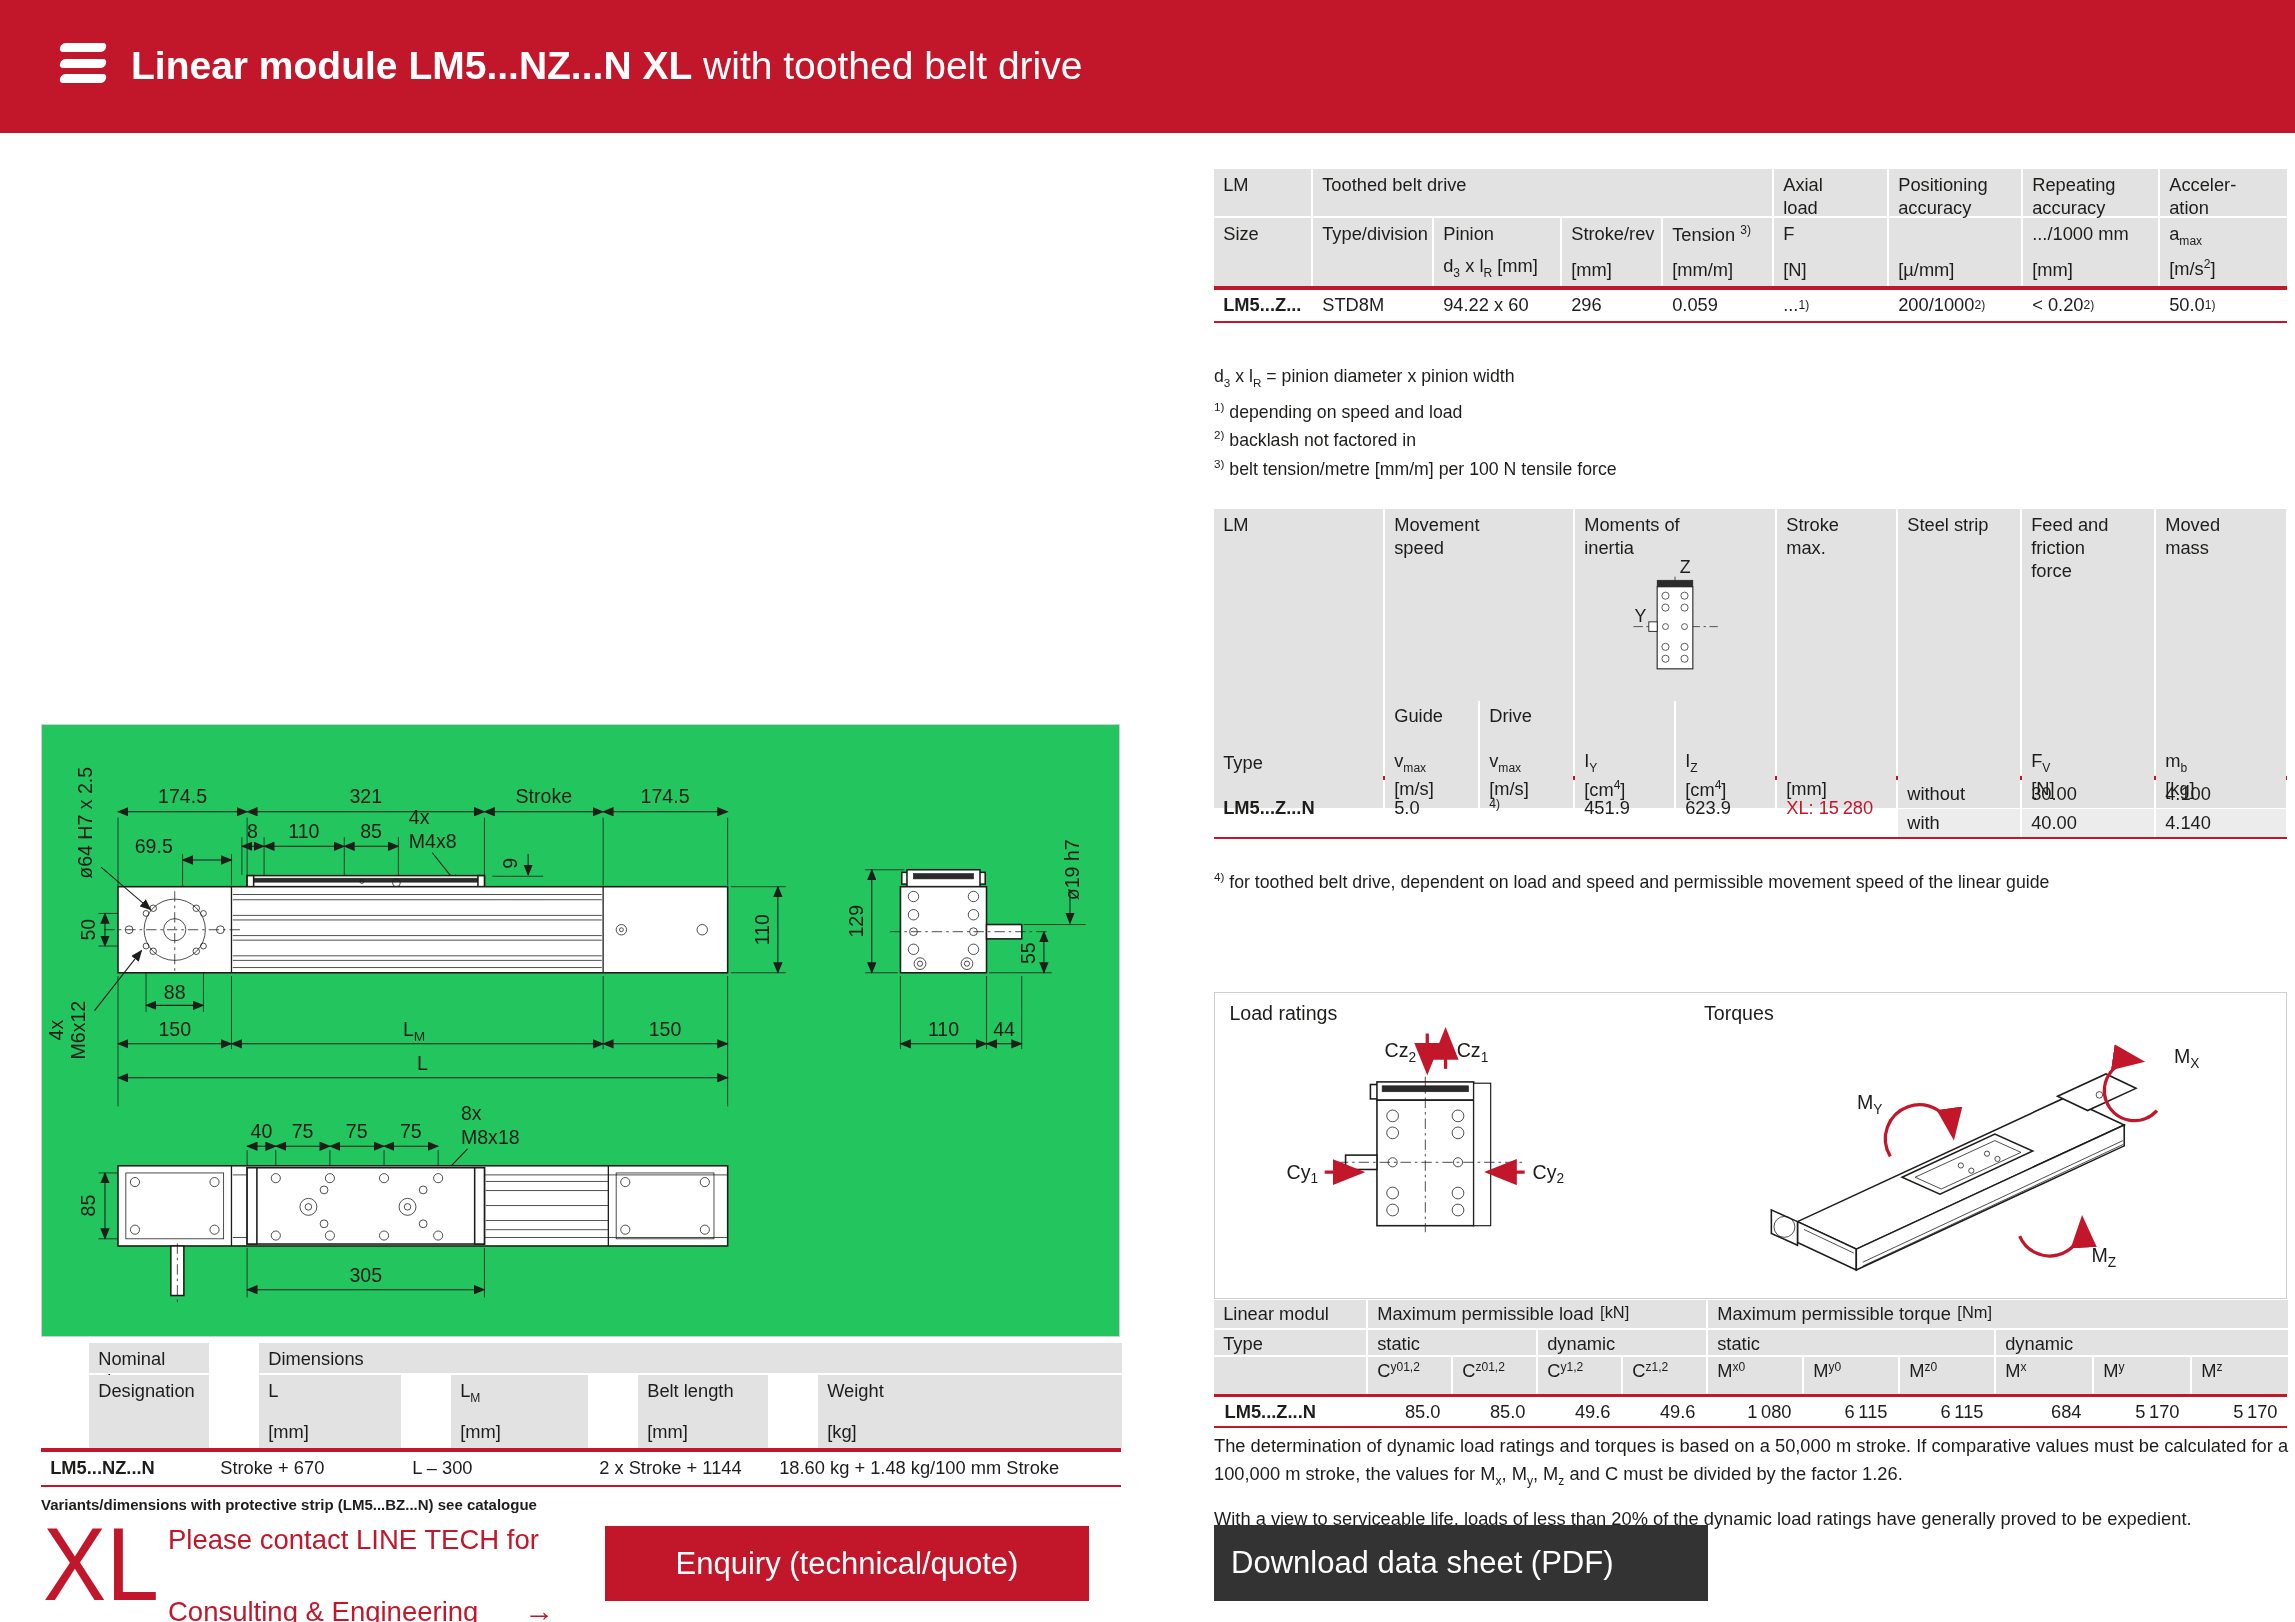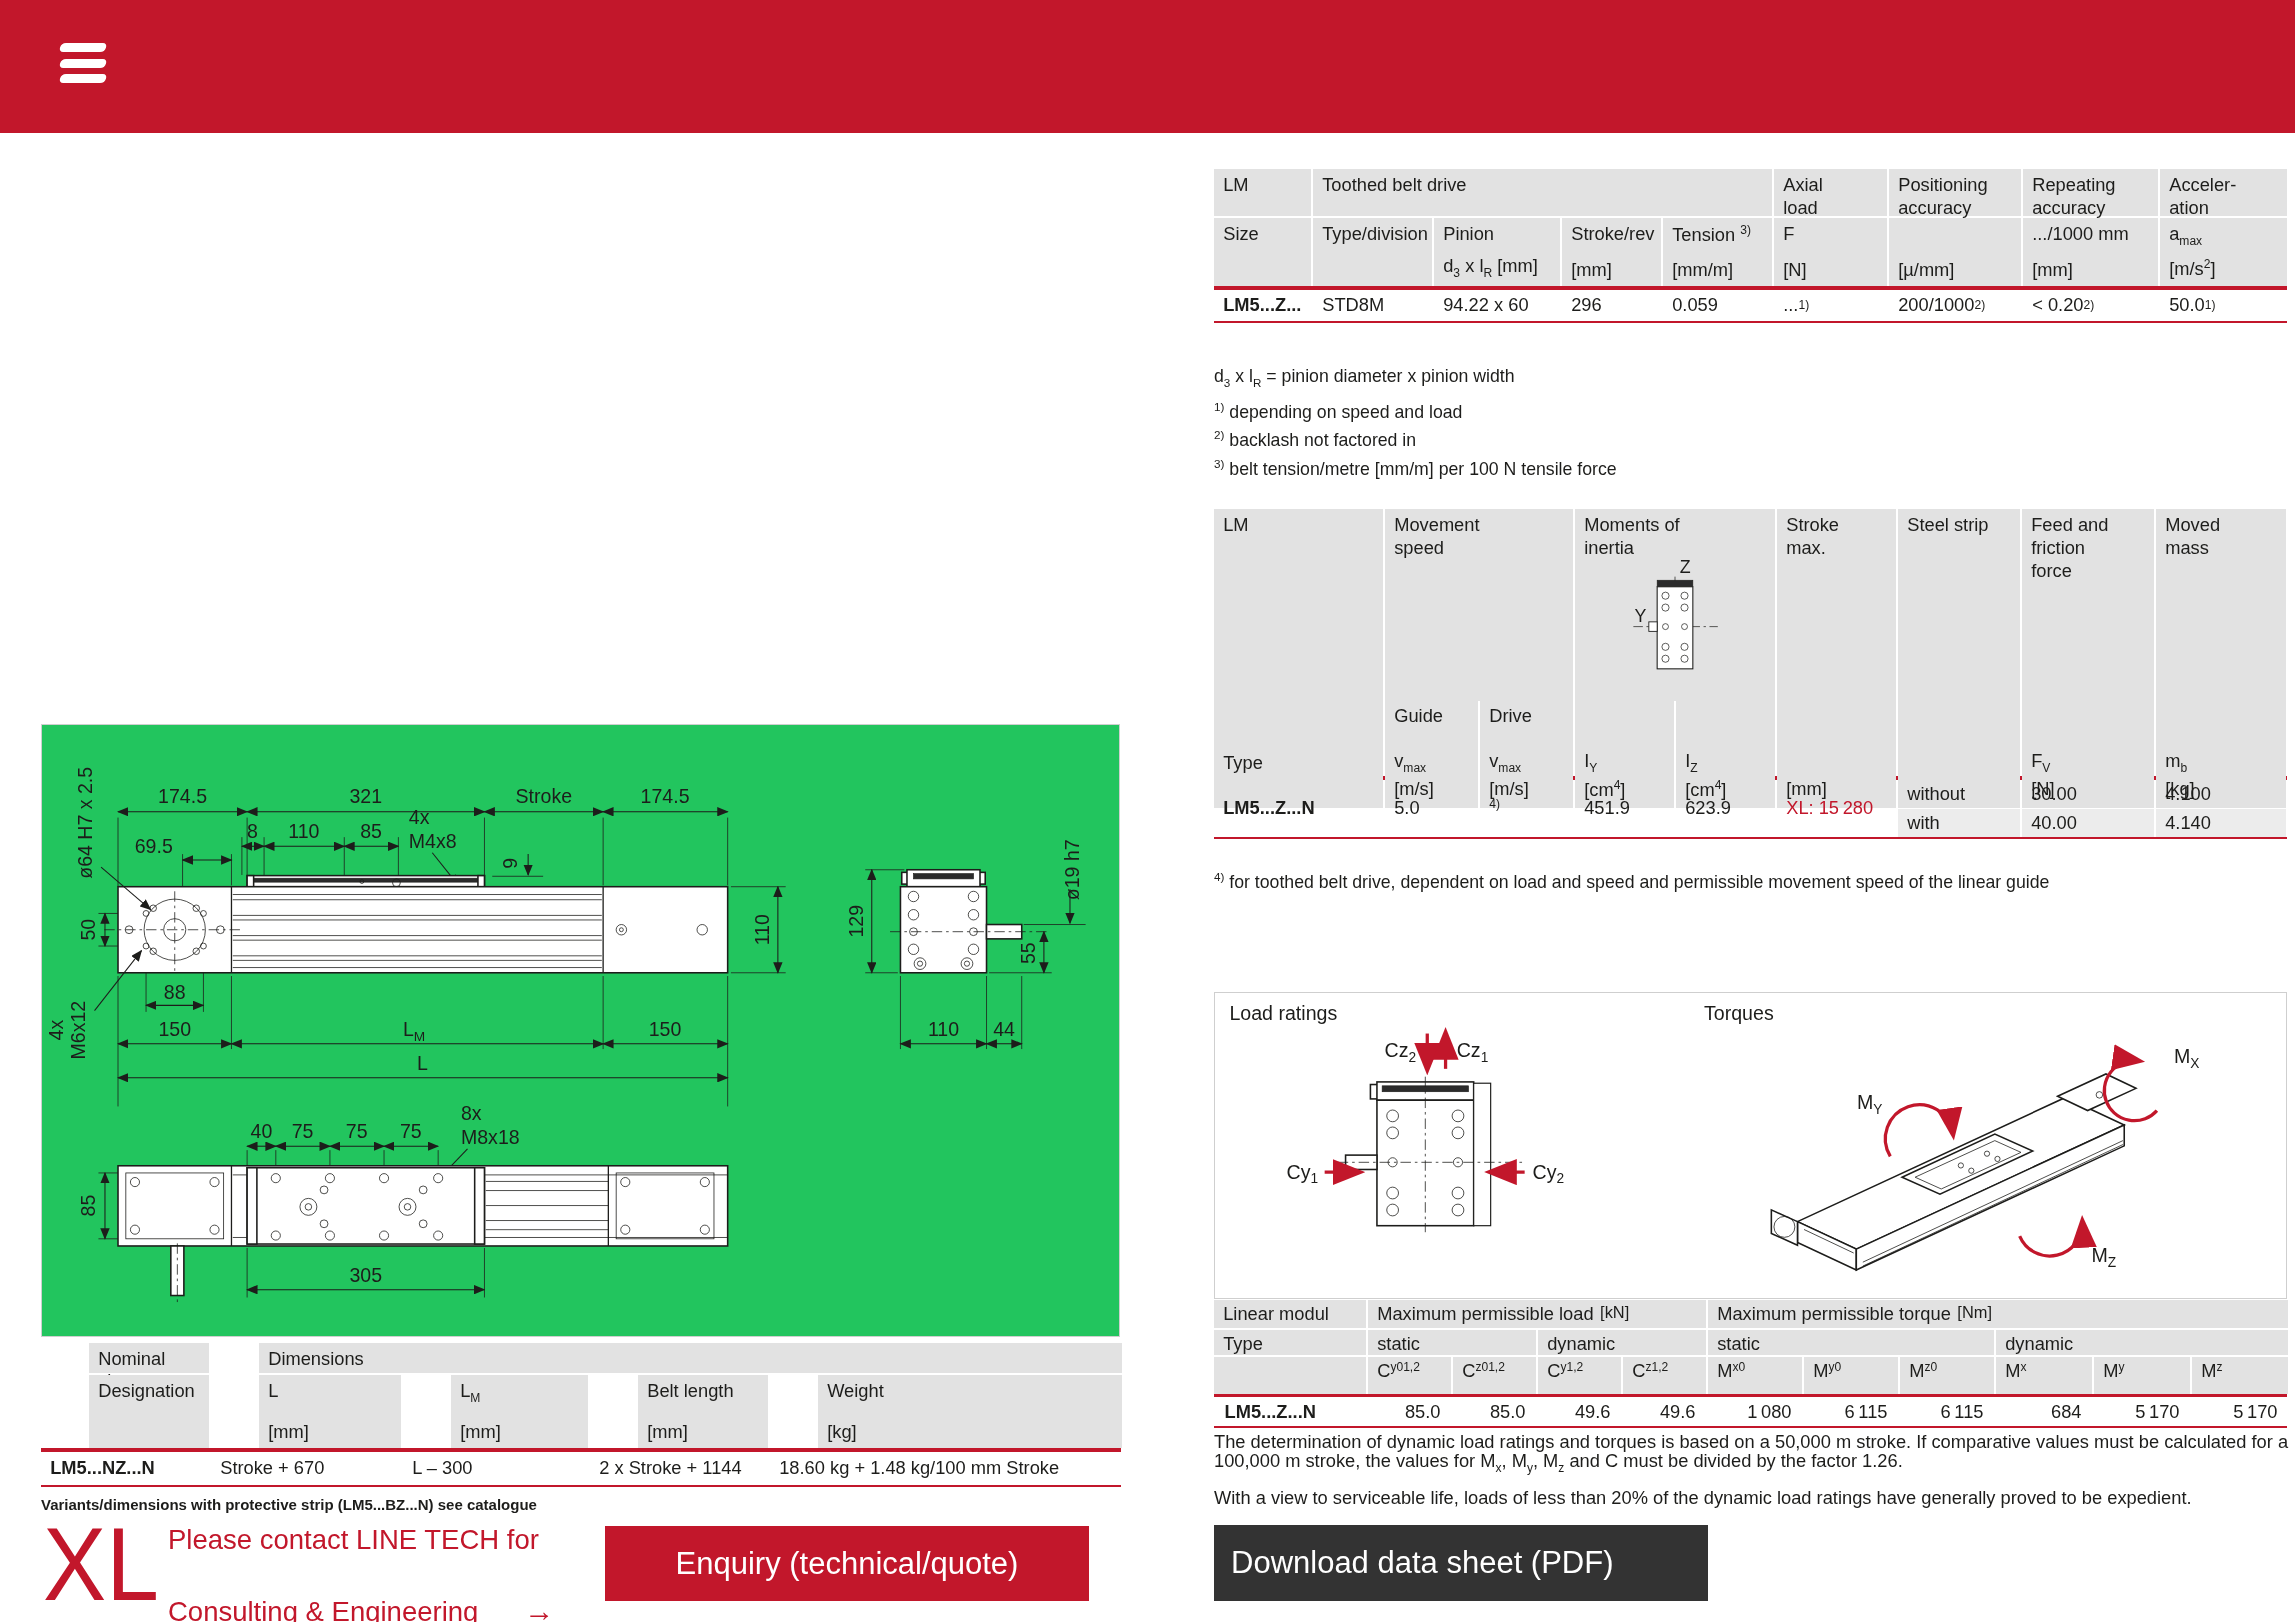--- a/index.html
+++ b/index.html
@@ -57,21 +57,21 @@
   
   .t3{position:absolute;left:1214px;top:1300px;width:1073px;}
   .t3-head{display:grid;grid-template-columns:152px 83px 83px 83px 83px 94px 94px 94px 96px 96px 96px;
            grid-template-rows:27.5px 25px 37px;gap:2px;}
   .t3-head .c{padding:3.3px 9.2px;font-size:18.3px;display:flex;align-items:flex-start;}
   .t3-head .u{font-size:16.4px;margin-left:6.5px;}
   .t3-data{display:grid;grid-template-columns:152px 83px 83px 83px 83px 94px 94px 94px 96px 96px 96px;gap:2px;}
   .t3-data .c{height:29px;display:flex;align-items:center;padding:0 10.5px;font-size:18.3px;}
   .num{justify-content:flex-end;}
   
-  .paras{position:absolute;left:1214px;top:1432px;width:1076px;font-size:18.3px;line-height:19px;}
+  .paras{position:absolute;left:1214px;top:1432px;width:1076px;font-size:18.3px;line-height:28px;}
   .paras .p2{margin-top:10.5px;}
   
   .drawingbox{position:absolute;left:41px;top:724px;width:1077px;height:611px;border:1.3px solid #cfcfcf;background:#22c55e;}
   
   .t4{position:absolute;left:41px;top:1343px;width:1080px;}
   .t4-head{display:grid;grid-template-columns:168px 190px 185px 178px 352px;grid-template-rows:30px 73px;gap:2px;}
   .t4-head .c{padding:5.2px 9.2px;font-size:18.3px;margin-left:48px;}
   .t4-data{display:grid;grid-template-columns:168px 190px 185px 178px 352px;gap:2px;}
   .t4-data .c{height:33px;display:flex;align-items:center;padding:0 9.2px;font-size:18.3px;}
   .variants{position:absolute;left:41px;top:1496px;font-size:15px;font-weight:700;}
@@ -98,20 +98,21 @@
 <body>
 
 <div class="page">
 
   <div class="header">
     <div class="logo">
       <div class="bar b1"></div>
         <div class="bar b2"></div>
         <div class="bar b3"></div>
     </div>
+    <div class="title"><span class="bold">Linear module LM5...NZ...N XL</span><span> with toothed belt drive</span></div>
   </div>
 
   <div class="t1">
     <div class="t1-head">
       <div class="c g">LM</div>
       <div class="c g" style="grid-column:2/6">Toothed belt drive</div>
       <div class="c g prewrap">Axial
 load</div>
       <div class="c g prewrap">Positioning
 accuracy</div>

